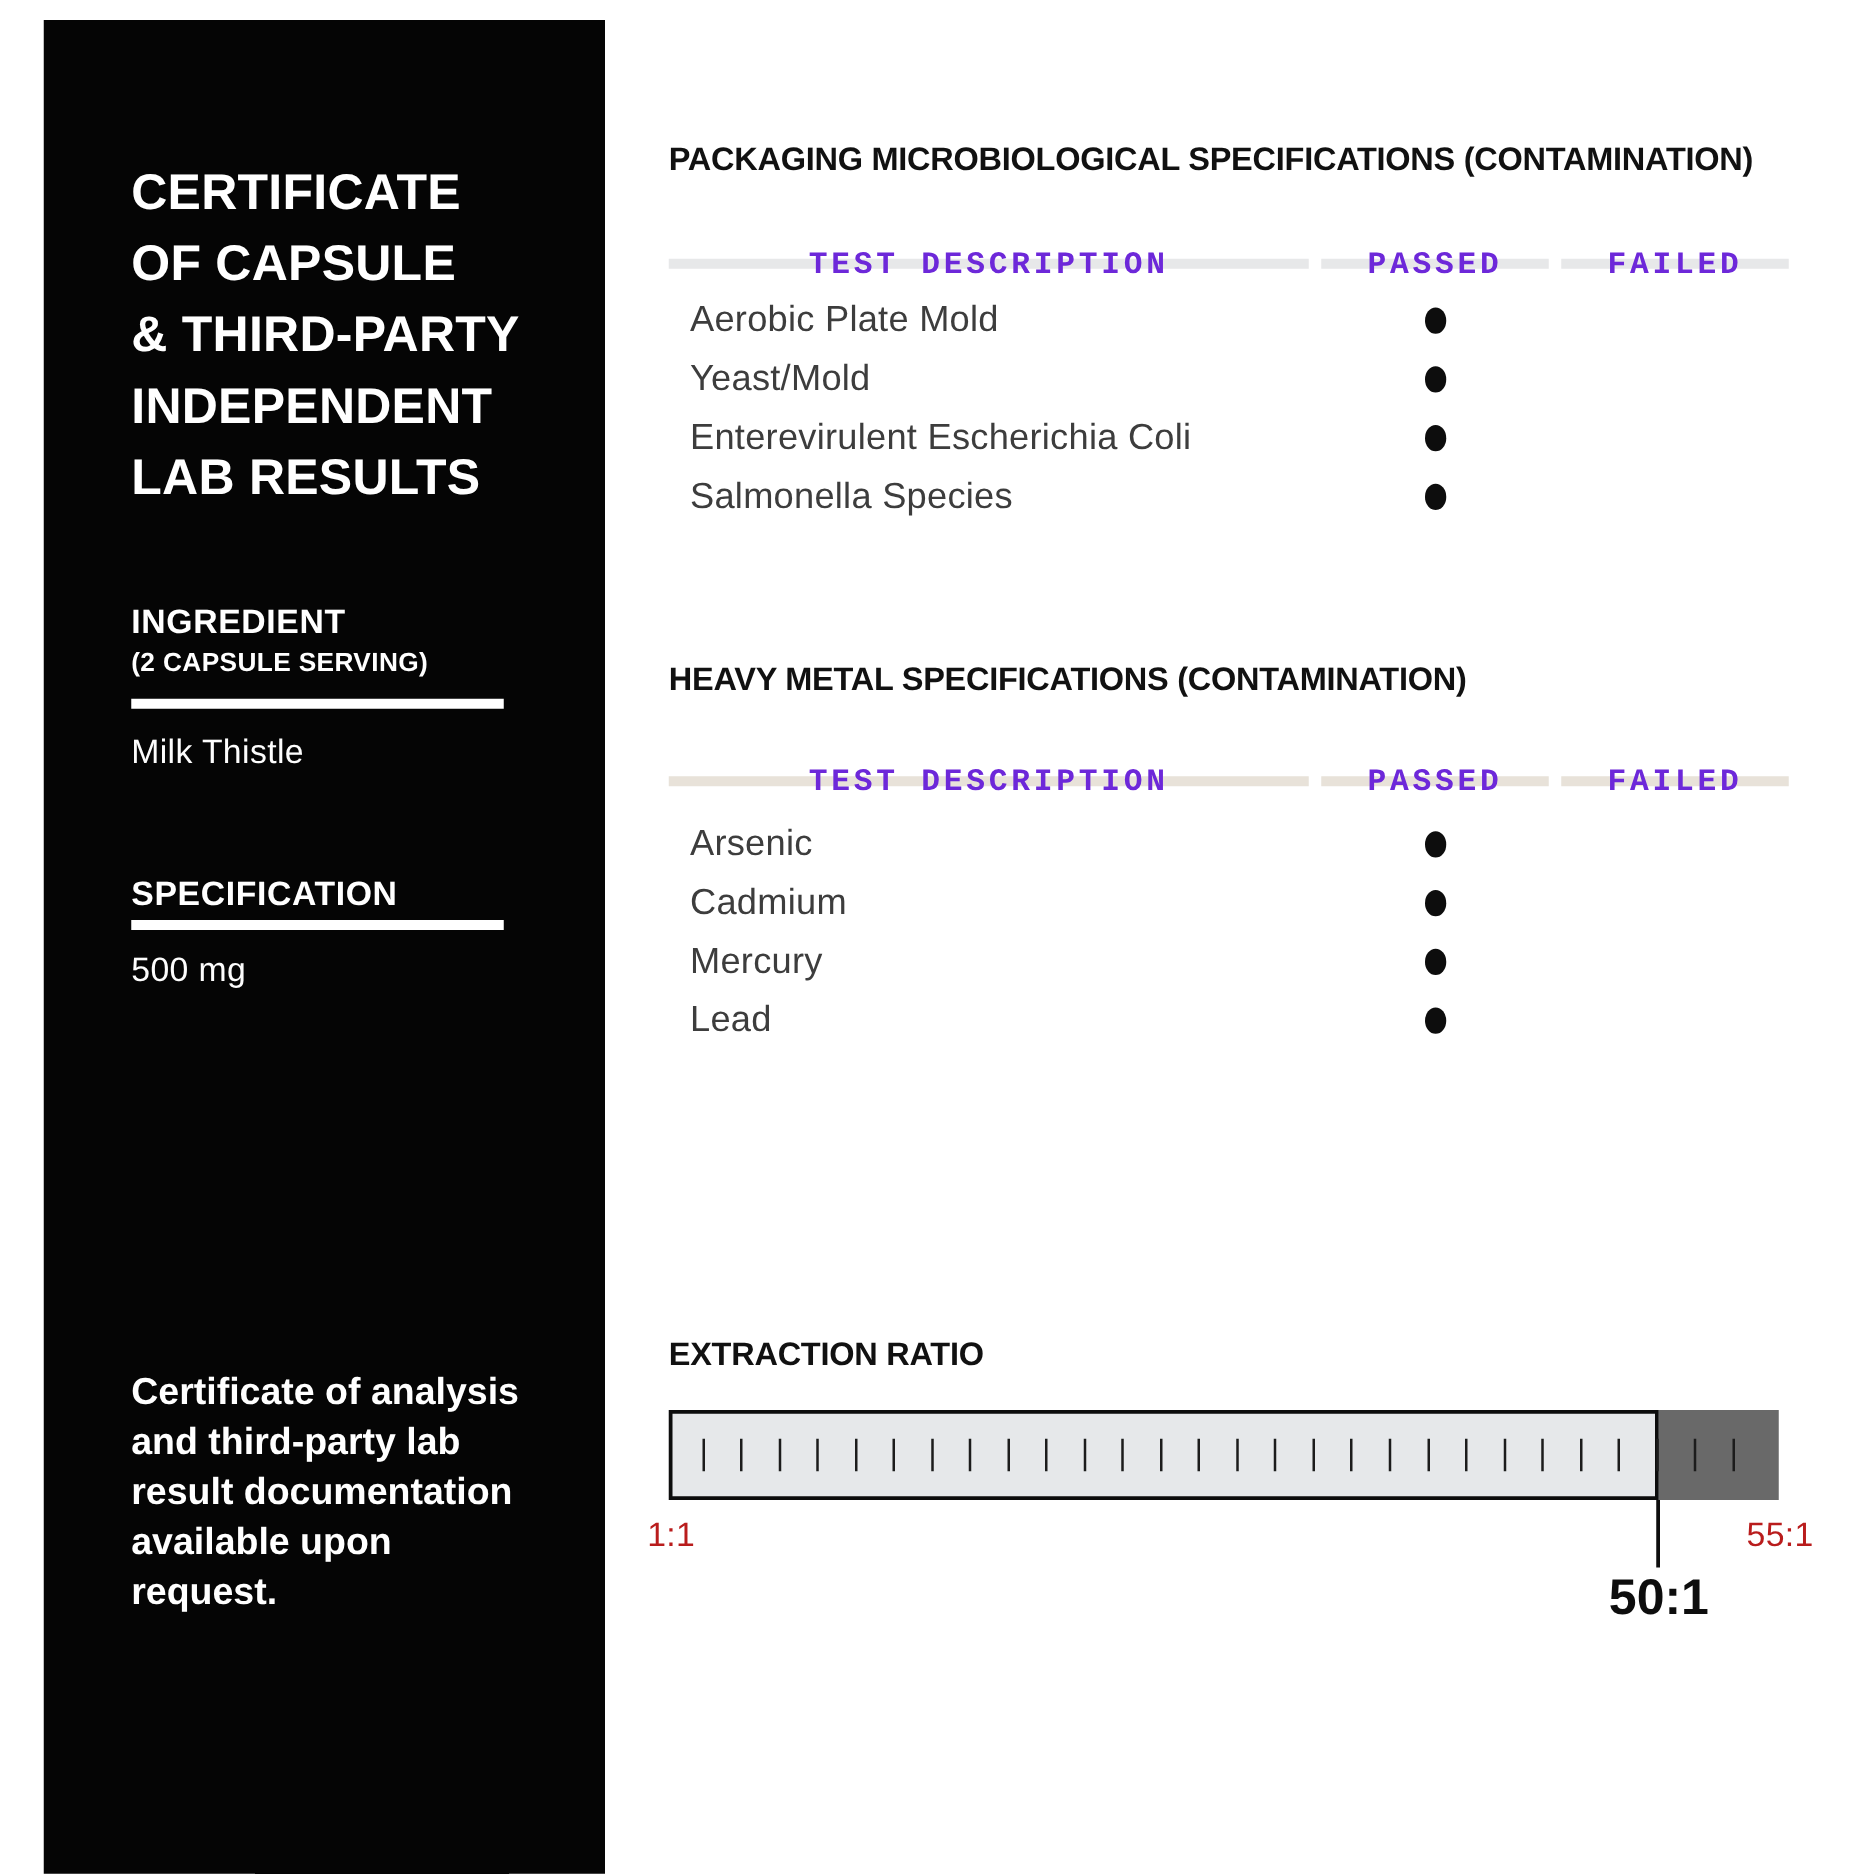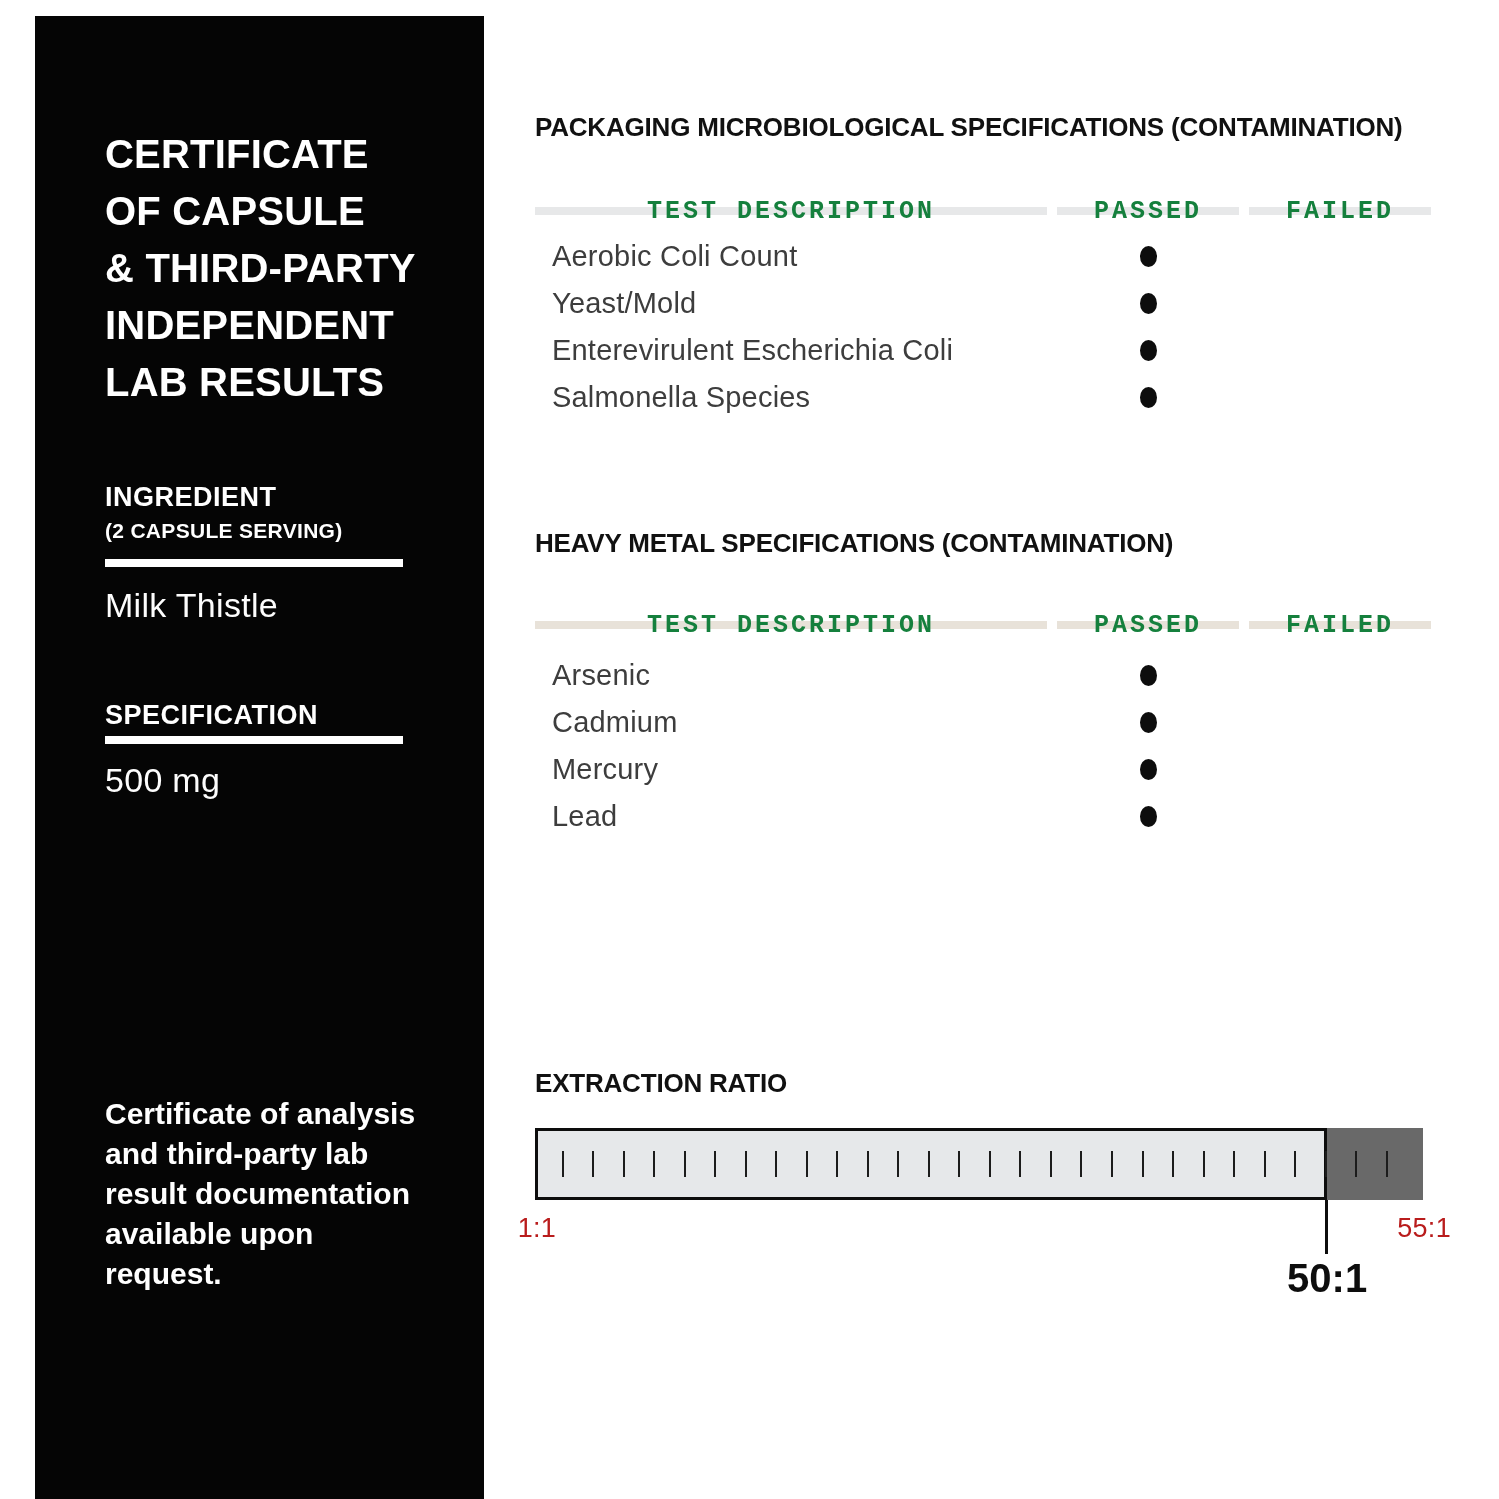--- a/index.html
+++ b/index.html
@@ -36,21 +36,21 @@
   }
   .side-sublabel{
     position:absolute; left:70px;
     font-size:21px; font-weight:bold; letter-spacing:0.3px;
   }
   .side-rule{
     position:absolute; left:70px; width:298px; height:8px; background:#ffffff;
   }
   .side-value{
     position:absolute; left:70px;
-    font-size:34px; font-weight:normal; color:#fdfdfd; letter-spacing:0.3px;
+    font-size:27px; font-weight:normal; color:#fdfdfd; letter-spacing:0.3px;
   }
   .panel-footnote{
     position:absolute; left:70px; top:1078px; width:318px;
     font-size:30px; font-weight:bold; line-height:40px;
   }
 
   
   .content{
     position:absolute; left:535px; top:0; width:896px; height:1169px;
   }
@@ -59,21 +59,21 @@
     font-size:26px; font-weight:bold; letter-spacing:-0.2px; color:var(--ink);
     white-space:nowrap;
   }
   .thead{
     position:absolute; left:0; width:896px; height:52px;
     display:flex; gap:10px;
   }
   .thcell{
     display:flex; align-items:center; justify-content:center;
     font-family:"Liberation Mono","DejaVu Sans Mono",monospace;
-    font-weight:bold; font-size:25px; letter-spacing:3px; color:#15803d;margin-top:44px;
+    font-weight:bold; font-size:25px; letter-spacing:3px; color:#6d28d9;margin-top:44px;
   }
   .thead.gray .thcell{background:var(--table1-header-bg);}
   .thead.beige .thcell{background:var(--table2-header-bg);}
   .th-desc{width:512px;}
   .th-pass{width:182px;}
   .th-fail{width:182px;}
 
   .tbody{position:absolute; left:0; width:896px;}
   .trow{display:flex; gap:10px; height:47px; align-items:center;}
   .tcell{height:100%; display:flex; align-items:center;}
@@ -138,21 +138,21 @@
 <div class="content">
 
   <div class="section-heading" style="top:112px">PACKAGING MICROBIOLOGICAL SPECIFICATIONS (CONTAMINATION)</div>
   <div class="thead gray" style="top:163px">
     <div class="thcell th-desc">TEST DESCRIPTION</div>
     <div class="thcell th-pass">PASSED</div>
     <div class="thcell th-fail">FAILED</div>
   </div>
   <div class="tbody" style="top:233px">
       <div class="trow">
-        <div class="tcell tdesc">Aerobic Coli Count</div>
+        <div class="tcell tdesc">Aerobic Plate Mold</div>
         <div class="tcell tpass">
           <span class="dot"></span>
         </div>
         <div class="tcell tfail"></div>
       </div>
       <div class="trow">
         <div class="tcell tdesc">Yeast/Mold</div>
         <div class="tcell tpass">
           <span class="dot"></span>
         </div>

